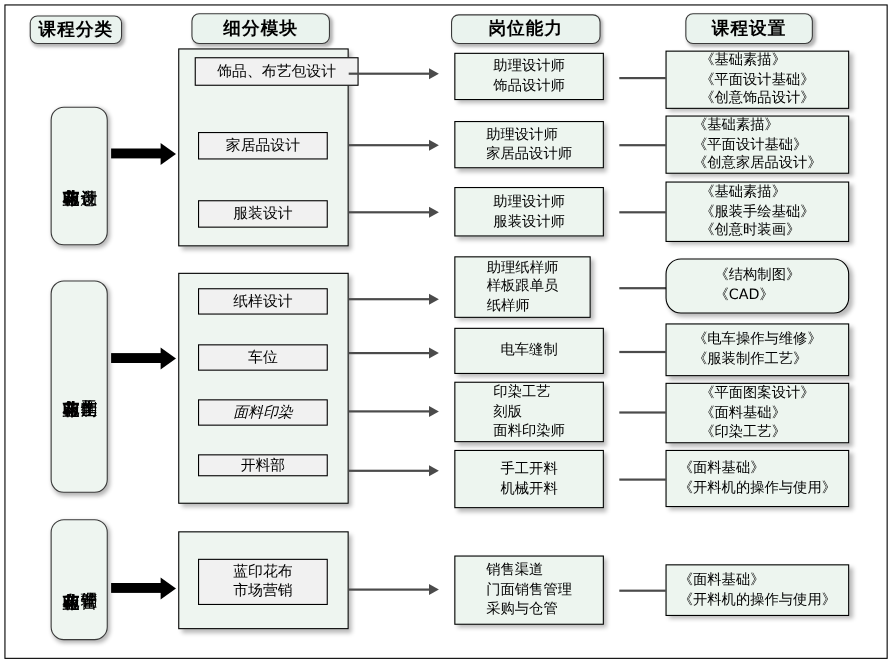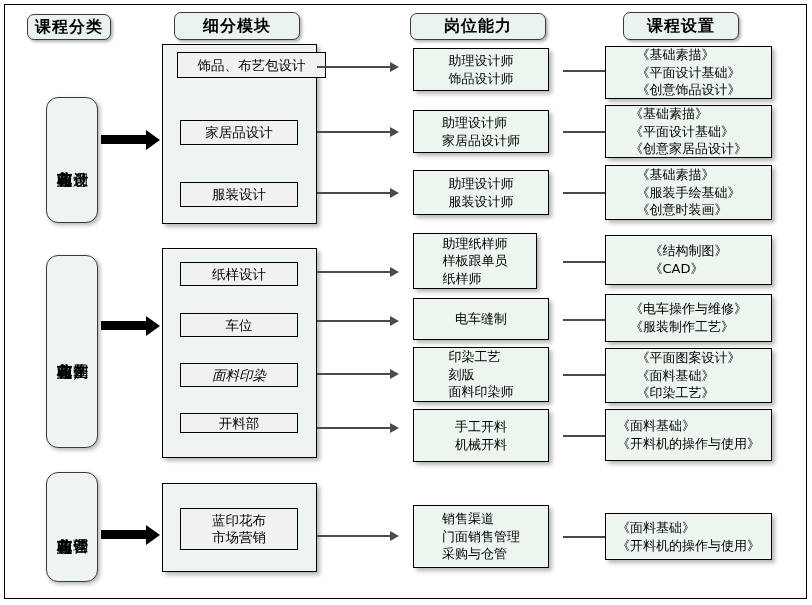--- a/index.html
+++ b/index.html
@@ -278,21 +278,21 @@
   <div class="box" style="left:605px;top:105px;width:167px;height:53px;">
     <span class="lines">《基础素描》
 《平面设计基础》
 《创意家居品设计》</span>
   </div>
   <div class="box" style="left:605px;top:165px;width:167px;height:55px;">
     <span class="lines">《基础素描》
 《服装手绘基础》
 《创意时装画》</span>
   </div>
-  <div class="box" style="left:605px;top:235px;width:167px;height:50px;">
+  <div class="box" style="left:605px;top:235px;width:167px;height:50px;border-radius:14px;">
     <span class="lines">《结构制图》
 《CAD》</span>
   </div>
   <div class="box" style="left:605px;top:294px;width:167px;height:48px;">
     <span class="lines">《电车操作与维修》
 《服装制作工艺》</span>
   </div>
   <div class="box" style="left:605px;top:348px;width:167px;height:55px;">
     <span class="lines">《平面图案设计》
 《面料基础》

